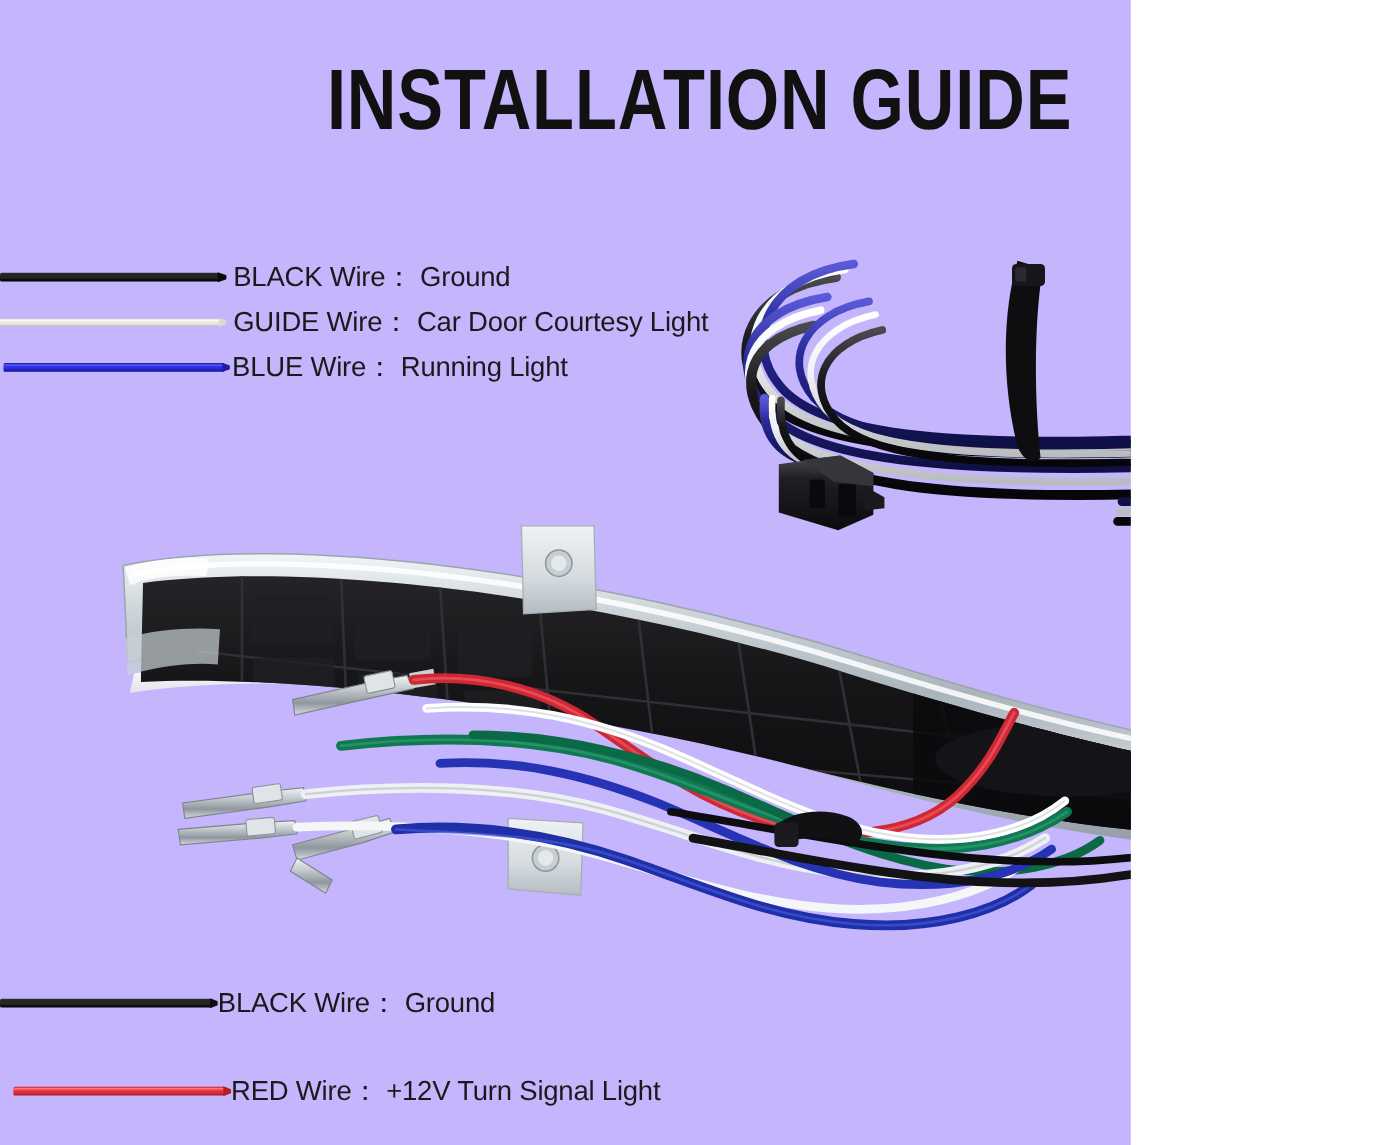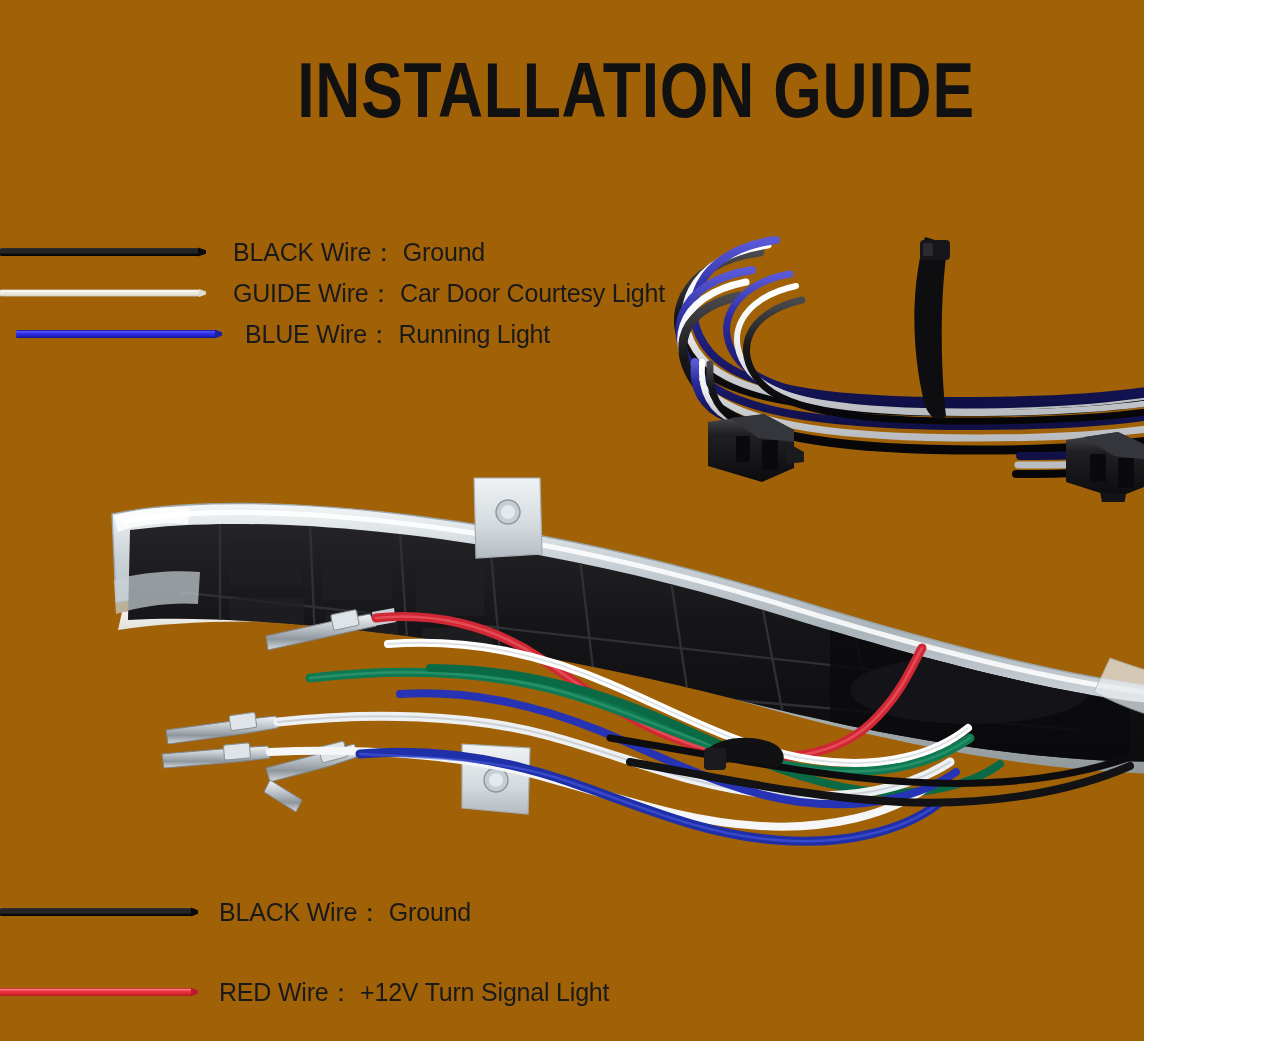--- a/index.html
+++ b/index.html
@@ -5,23 +5,23 @@
   html, body {
     margin: 0;
     padding: 0;
     background: #ffffff;
   }
   body {
     font-family: "Liberation Sans", sans-serif;
   }
   #page {
     position: relative;
-    width: 1144px;
+    width: 1028px;
     height: 1041px;
-    background: #a16207;
+    background: #c4b5fd;
     overflow: hidden;
   }
 
   
   #title {
     position: absolute;
     left: 0;
     top: 48px;
     width: 1272px;
     text-align: center;
@@ -46,33 +46,32 @@
   .legend-swatch {
     display: block;
     flex: 0 0 auto;
   }
   .legend-label {
     font-family: "Liberation Sans", sans-serif;
     font-size: 25px;
     line-height: 28px;
     color: #1a1a1a;
     letter-spacing: -0.2px;
-    margin-left: 21px;
   }
 
   
   #legend-top { position: absolute; left: 0; top: 232px; width: 700px; height: 124px; }
   #legend-row-black  { left: 0px;  top: 6px;  }
   #legend-row-white  { left: 0px;  top: 47px; }
-  #legend-row-blue   { left: 16px;  top: 88px; }
+  #legend-row-blue   { left: 3px;  top: 88px; }
 
   
   #legend-bottom { position: absolute; left: 0; top: 890px; width: 700px; height: 140px; }
   #legend-row-black2 { left: 0px; top: 8px;  }
-  #legend-row-red    { left: 0px; top: 88px; }
+  #legend-row-red    { left: 12px; top: 88px; }
 
   .lbl-indent-1 { padding-left: 6px; }
   .lbl-indent-2 { padding-left: 2px; }
 
   
   #harness-photo {
     position: absolute;
     left: 640px;
     top: 212px;
     width: 640px;

